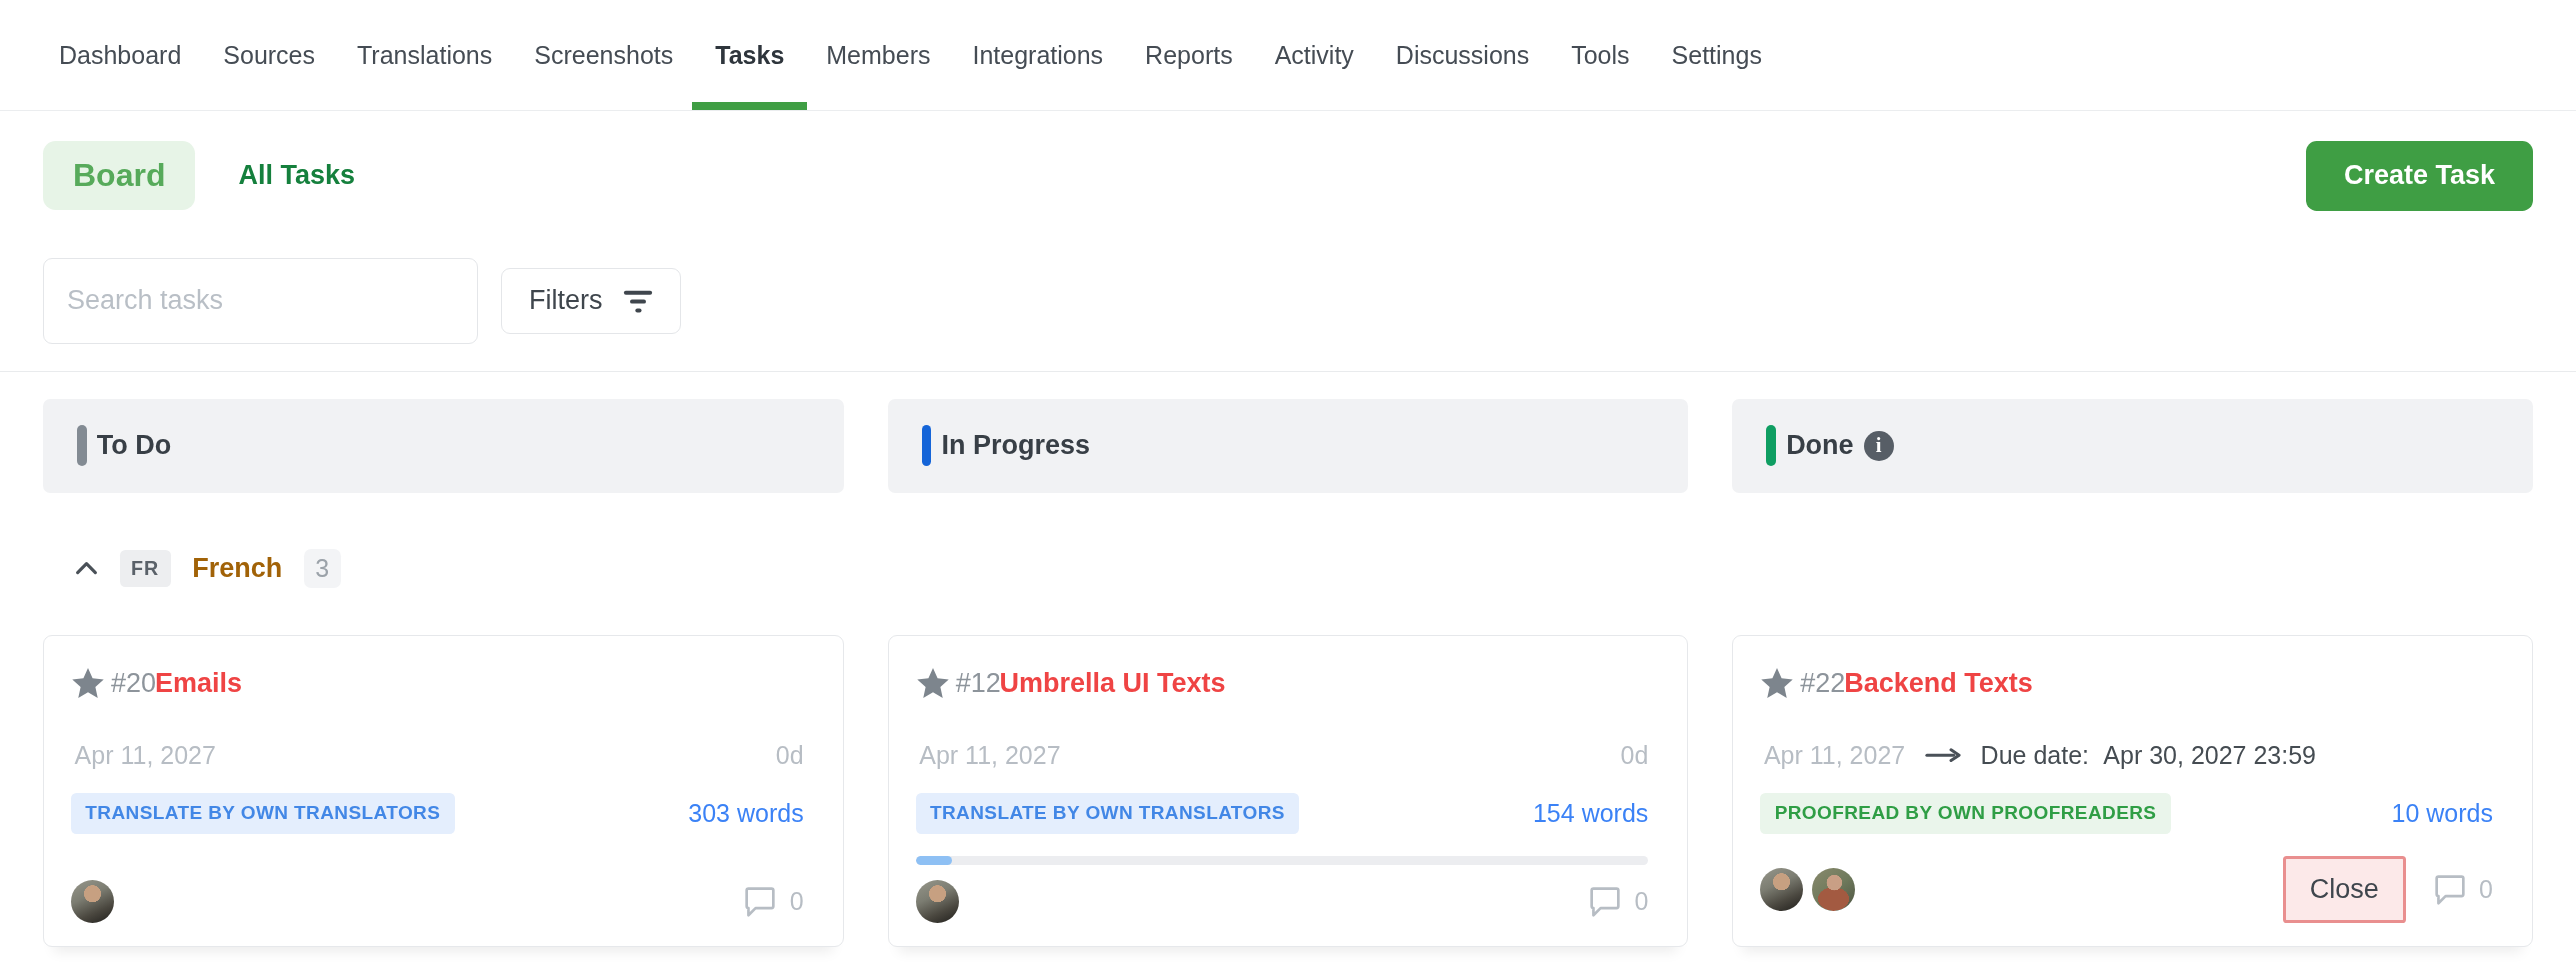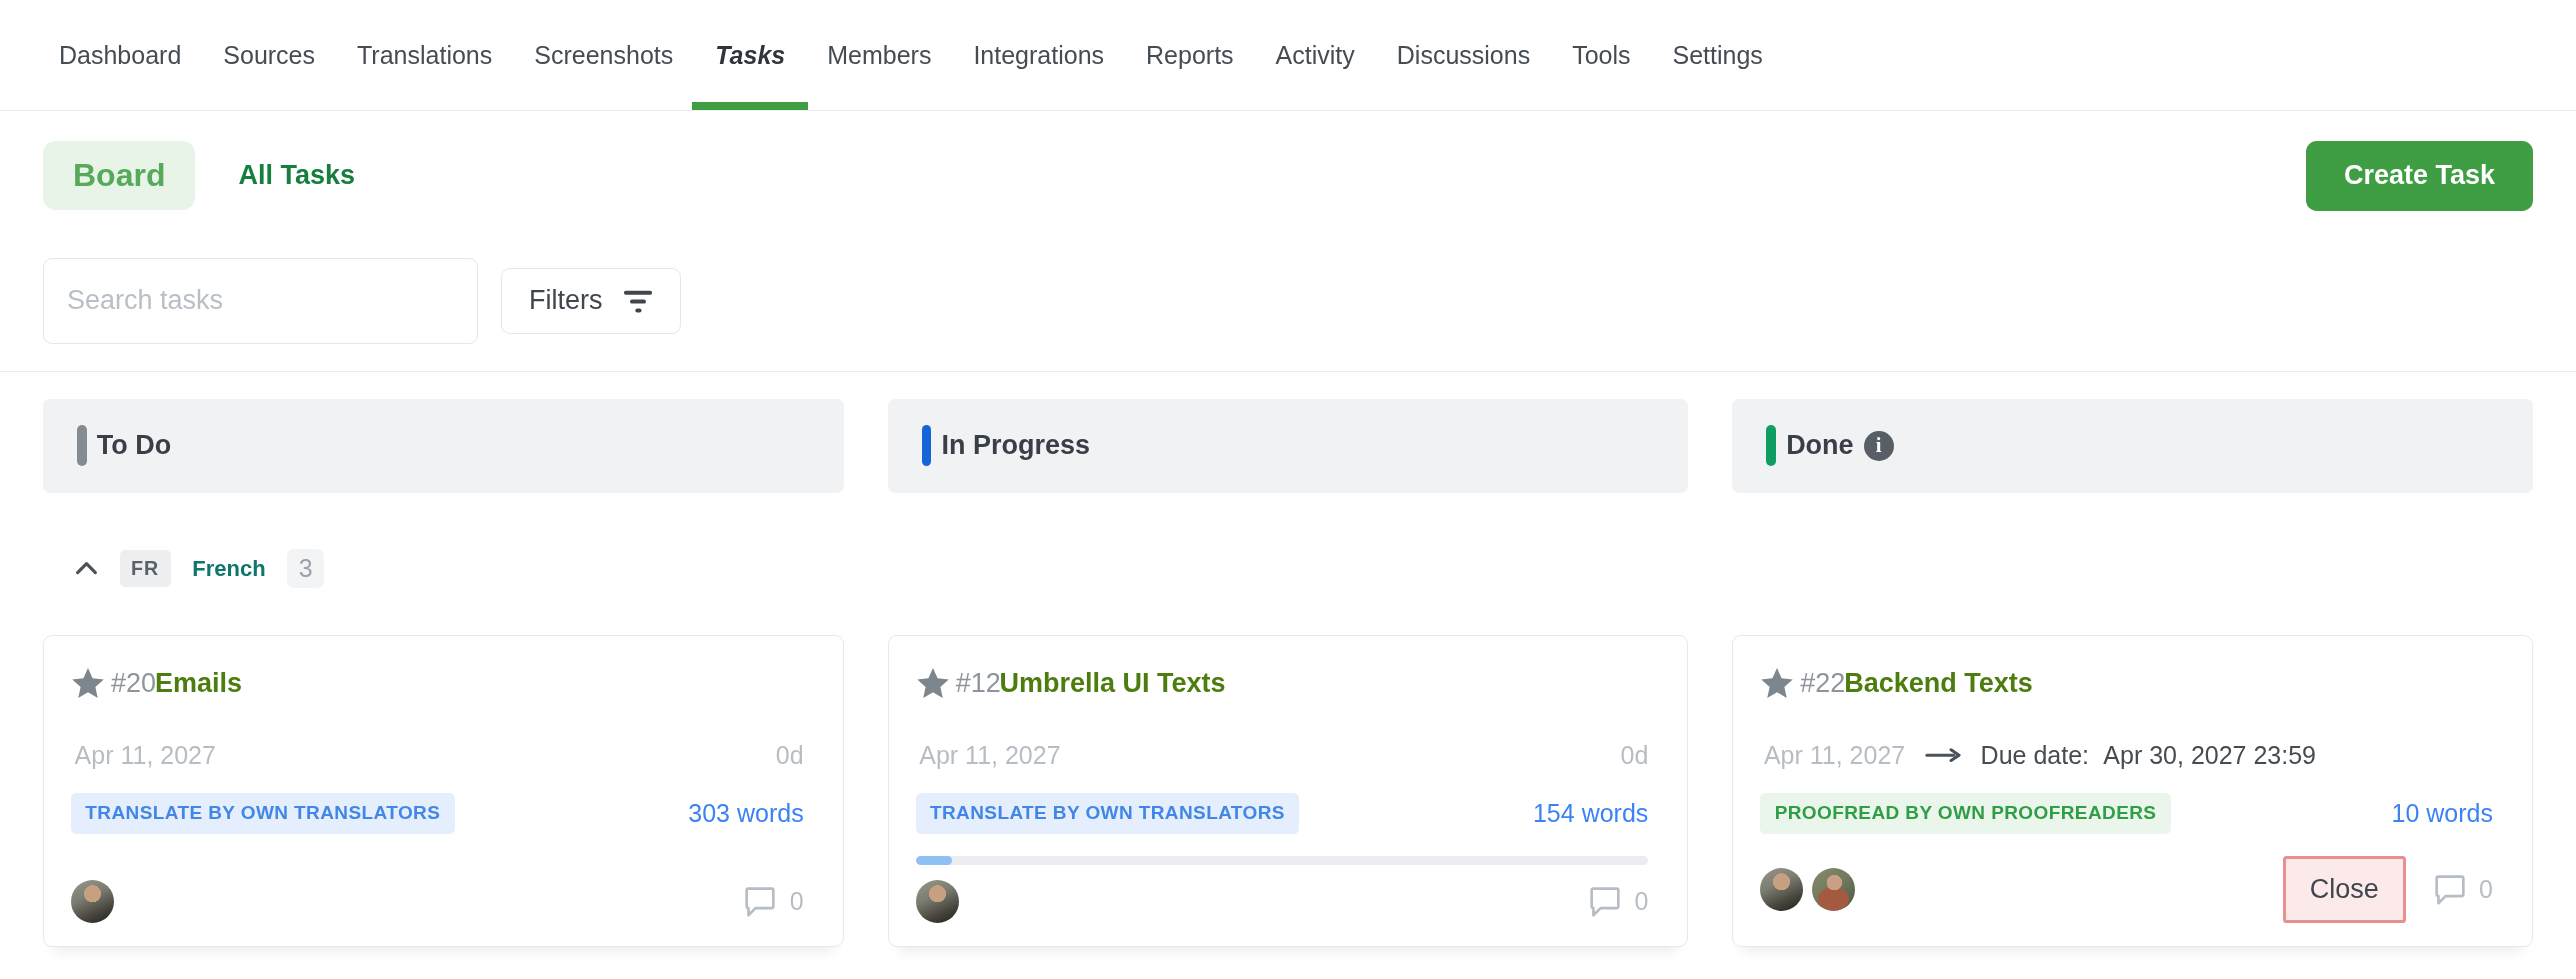--- a/index.html
+++ b/index.html
@@ -10,21 +10,21 @@
   }
   
   .nav {
     display:flex; align-items:stretch; gap:42px; padding-left:59px;
     height:111px; border-bottom:1.8px solid #ebedef; position:relative;
   }
   .nav-item {
     font-size:25px; color:#454c54; display:flex; align-items:center;
     position:relative; cursor:pointer; white-space:nowrap;
   }
-  .nav-item.active { font-weight:bold; color:#2e353c;font-style:italic; }
+  .nav-item.active { font-weight:bold; color:#2e353c; }
   .nav-item.active::after {
     content:""; position:absolute; left:-23px; right:-23px; bottom:0;
     height:8px; background:#3f9e44;
   }
   
   .toolbar { display:flex; align-items:center; margin:29.5px 43px 0 43px; height:70px; }
   .board-pill {
     background:#e7f4e7; color:#57aa5b; font-weight:bold; font-size:32px;
     height:69px; padding:0 30px; border-radius:12.5px; display:flex; align-items:center; cursor:pointer;
   }
@@ -63,35 +63,35 @@
     display:flex; align-items:center; justify-content:center; font-size:20.6px;
     font-weight:bold; font-family:"Liberation Serif", serif; cursor:pointer;
   }
   
   .group-row { display:flex; align-items:center; gap:21.5px; margin:57px 43px 0 75px; height:38px; }
   .chevron-btn { background:none; border:none; padding:0; display:flex; cursor:pointer; }
   .lang-badge {
     background:#edeef0; color:#5a6169; font-size:19.7px; font-weight:bold;
     padding:7.2px 11.6px; border-radius:5.4px; letter-spacing:0.9px;
   }
-  .lang-name { font-size:22px; font-weight:bold; color:#0f766e; }
+  .lang-name { font-size:27px; font-weight:bold; color:#a16207; }
   .count-badge {
     background:#f3f4f6; color:#9ba2a9; font-size:25px; padding:5.4px 11.6px; border-radius:7.2px;
   }
   
   .cards-row { margin-top:47px; }
   .card {
     background:#fff; border:1.8px solid #e6e8eb; border-radius:9px; height:312px;
     padding:32px 39px 23px 27px; display:flex; flex-direction:column;
     box-shadow:0 16px 12.5px -10.7px rgba(0,0,0,0.08); cursor:pointer;
   }
   .card-title-row { display:flex; align-items:center; gap:6px; }
   .star-btn { background:none; border:none; padding:0; display:flex; cursor:pointer; }
   .card-id { font-size:27px; color:#8d949b; }
-  .card-title { font-size:27px; font-weight:bold; color:#4d7c0f; margin-left:-7.2px; }
+  .card-title { font-size:27px; font-weight:bold; color:#ef4444; margin-left:-7.2px; }
   .meta-row {
     display:flex; align-items:center; margin-top:41px; font-size:25px;
     color:#b7bdc4; padding-left:3.6px;
   }
   .meta-right { margin-left:auto; }
   .due-group { display:flex; align-items:center; gap:19.7px; }
   .due-dark { color:#454c52; }
   .badge-row { display:flex; align-items:center; margin-top:23px; }
   .task-badge {
     font-size:19px; font-weight:bold; letter-spacing:0.4px;

